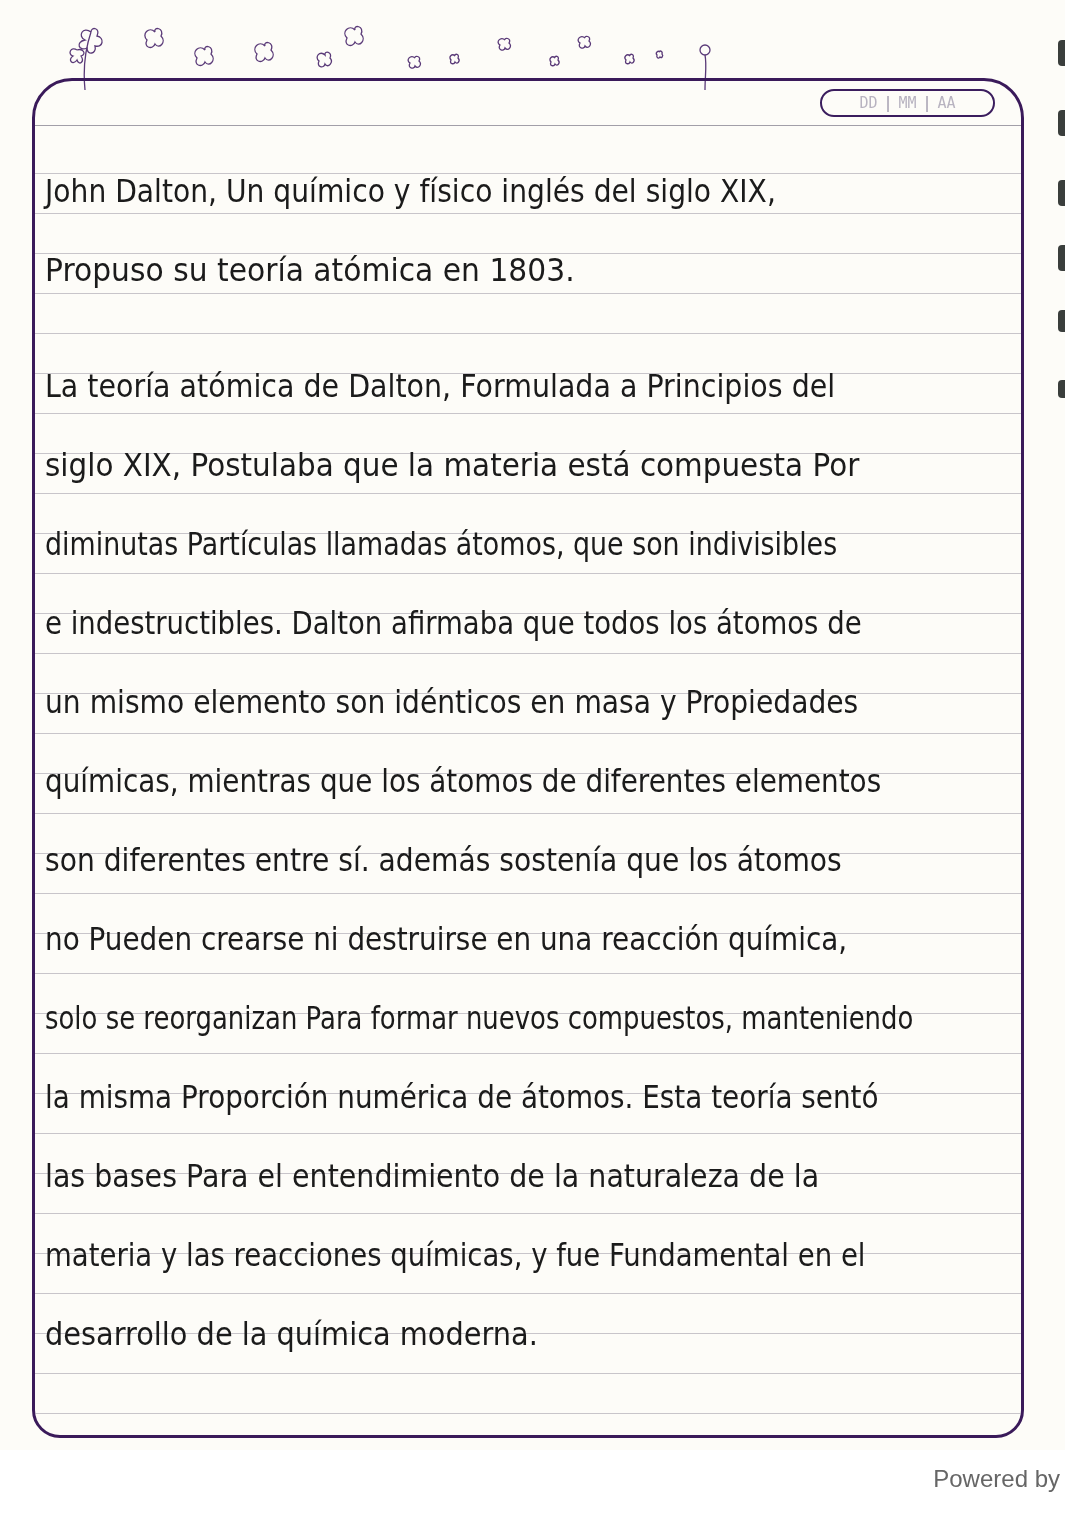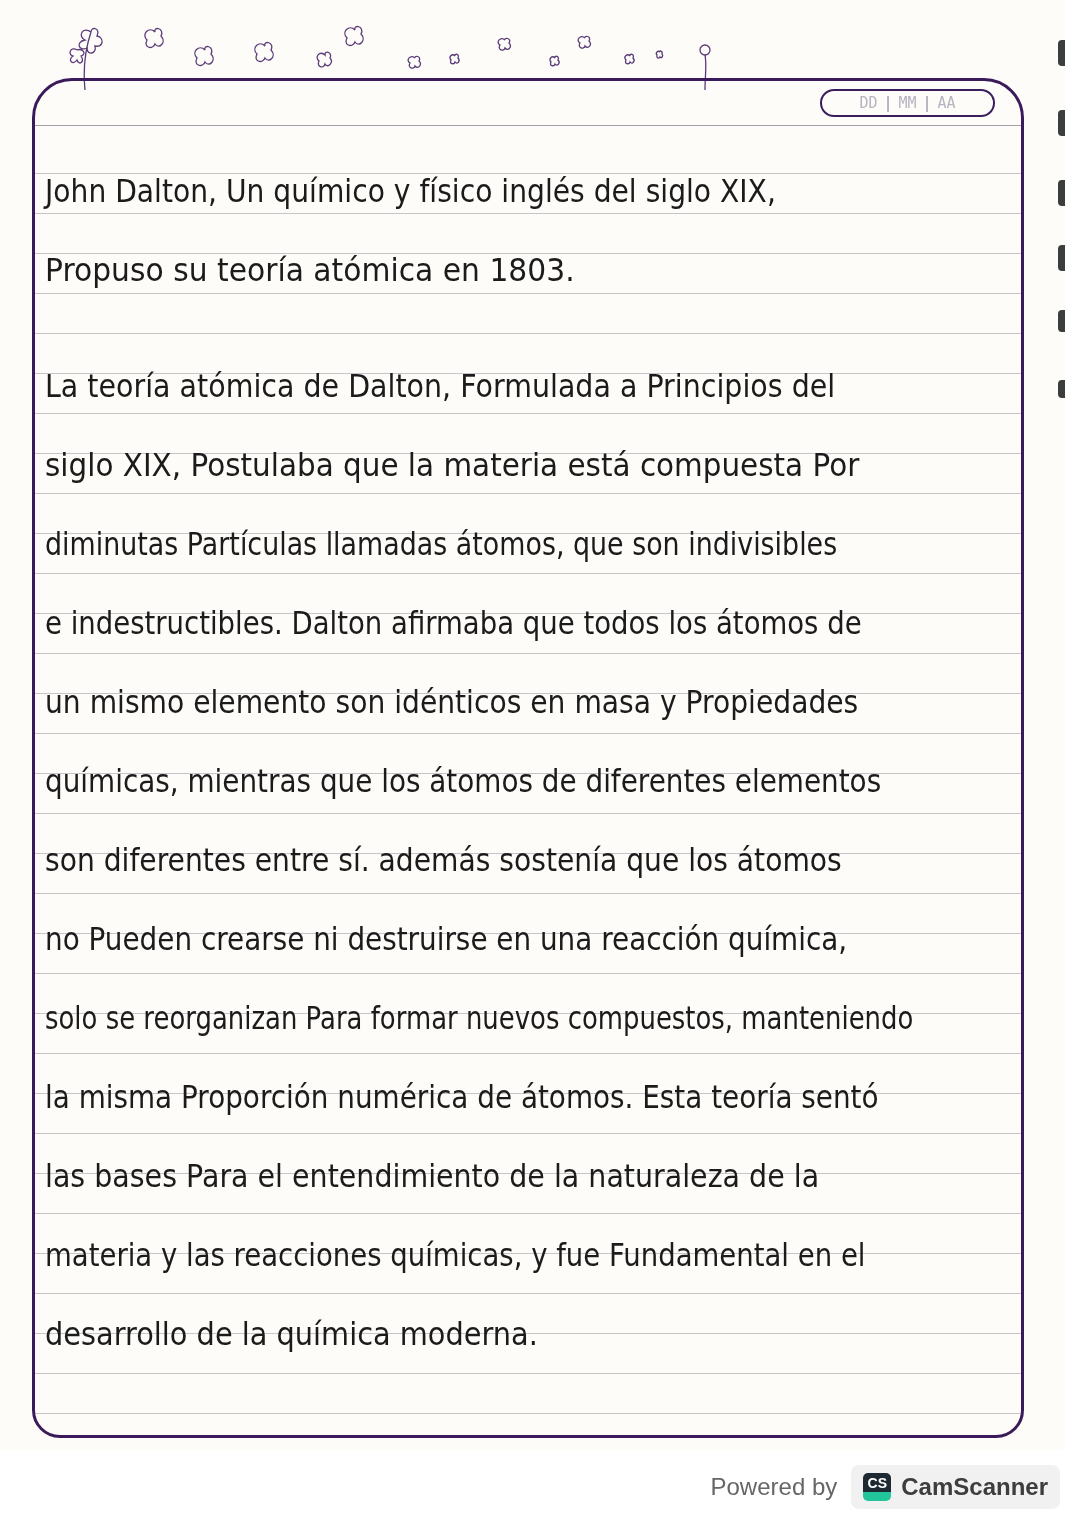--- a/index.html
+++ b/index.html
@@ -257,17 +257,13 @@
     <div class="text-line" style="top:907px;transform:scaleX(0.81)">solo se reorganizan Para formar nuevos compuestos, manteniendo</div>
     <div class="text-line" style="top:986px;transform:scaleX(0.87)">la misma Proporción numérica de átomos. Esta teoría sentó</div>
     <div class="text-line" style="top:1065px;transform:scaleX(0.89)">las bases Para el entendimiento de la naturaleza de la</div>
     <div class="text-line" style="top:1144px;transform:scaleX(0.86)">materia y las reacciones químicas, y fue Fundamental en el</div>
     <div class="text-line" style="top:1223px;transform:scaleX(0.90)">desarrollo de la química moderna.</div>
   </div>
 </div>
 
 <div class="footer">
   <span class="powered">Powered by</span>
-  <div class="cs-badge">
-    <div class="cs-logo">CS</div>
-    <span class="cs-name">CamScanner</span>
-  </div>
 </div>
 
 </body></html>

